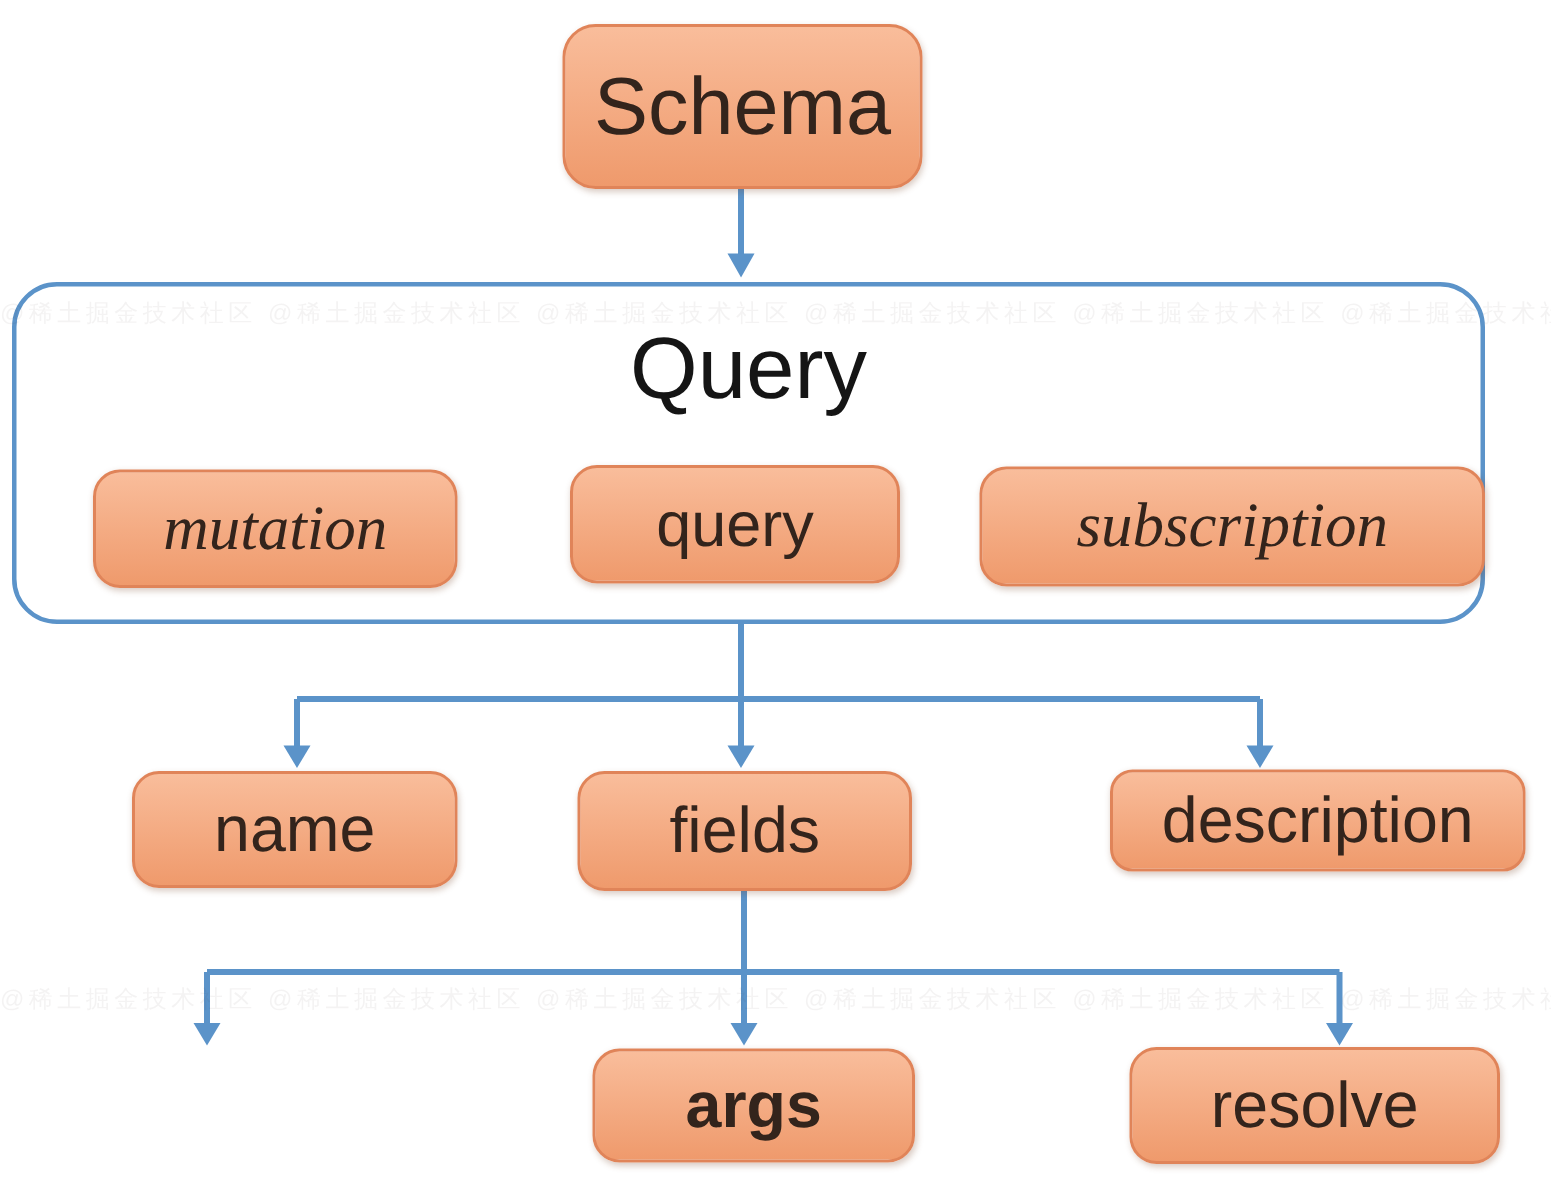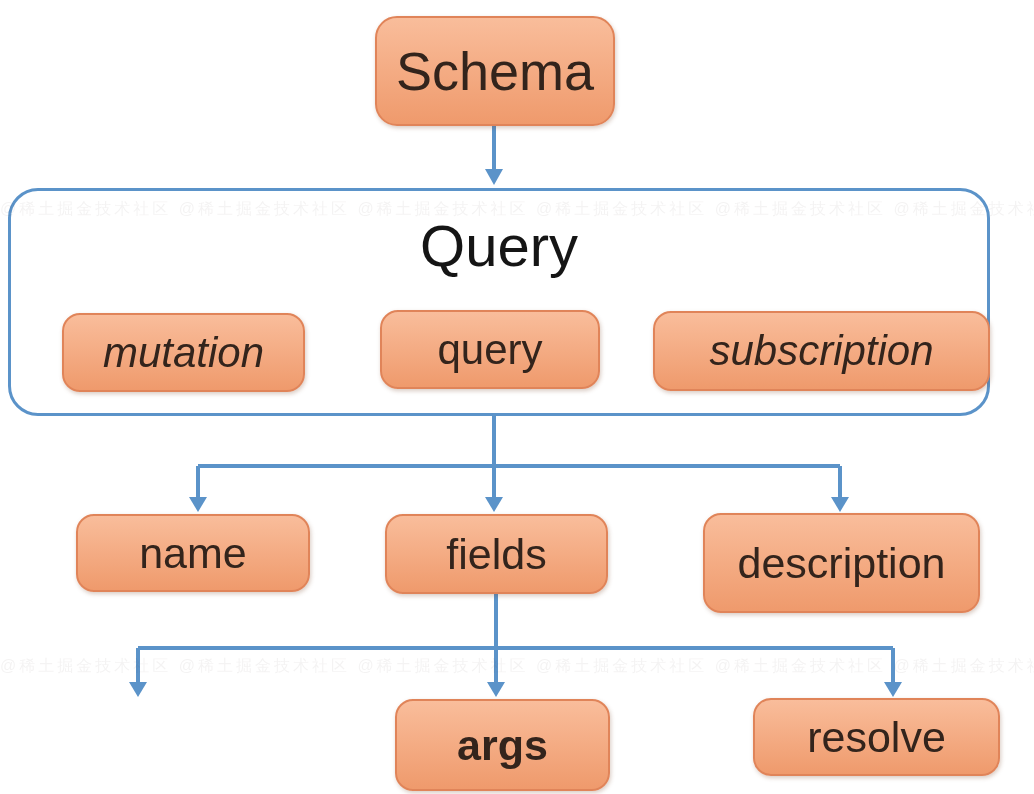--- a/index.html
+++ b/index.html
@@ -35,21 +35,21 @@
     background: linear-gradient(180deg, var(--node-fill-top, #f9bd9b) 0%, var(--node-fill-bottom, #ef9a6c) 100%);
     border: 2px solid var(--node-border, #e08459);
     border-radius: 18px;
     box-shadow: 1px 2px 4px rgba(120, 70, 40, 0.28);
     color: var(--node-text, #33241c);
     font-size: 43px;
     box-sizing: border-box;
     white-space: nowrap;
   }
   .node.top { border-radius: 22px; font-size: 54px; }
-  .node.italic { font-style: italic; font-size: 39px; }
+  .node.italic { font-style: italic; font-size: 39px; font-family: Liberation Serif, serif; }
   .node.inner { font-size: 42px; }
   .node.semibold { font-weight: 600; }
   .group-box {
     position: absolute;
     z-index: 1;
     left: 8px; top: 188px;
     width: 982px; height: 228px;
     border: 3px solid var(--connector-blue, #5b93c9);
     border-radius: 30px;
     background: transparent;
@@ -117,21 +117,21 @@
 
   <div class="node top" style="left:375px; top:16px; width:240px; height:110px;">Schema</div>
 
   <div class="group-box"></div>
   <div class="group-title">Query</div>
 
   <div class="node inner italic" style="left:62px; top:313px; width:243px; height:79px;">mutation</div>
   <div class="node inner" style="left:380px; top:310px; width:220px; height:79px;">query</div>
   <div class="node inner italic" style="left:653px; top:311px; width:337px; height:80px;">subscription</div>
 
-  <div class="node" style="left:76px; top:514px; width:234px; height:78px;">name</div>
+  <div class="node" style="left:88px; top:514px; width:217px; height:78px;">name</div>
   <div class="node" style="left:385px; top:514px; width:223px; height:80px;">fields</div>
-  <div class="node" style="left:703px; top:513px; width:277px; height:100px;">description</div>
+  <div class="node" style="left:740px; top:513px; width:277px; height:68px;border-radius:15px;">description</div>
 
-  <div class="node semibold" style="left:395px; top:699px; width:215px; height:92px;">args</div>
+  <div class="node semibold" style="left:395px; top:699px; width:215px; height:76px;">args</div>
   <div class="node" style="left:753px; top:698px; width:247px; height:78px;">resolve</div>
 
 
 </div>
 
 </body></html>

